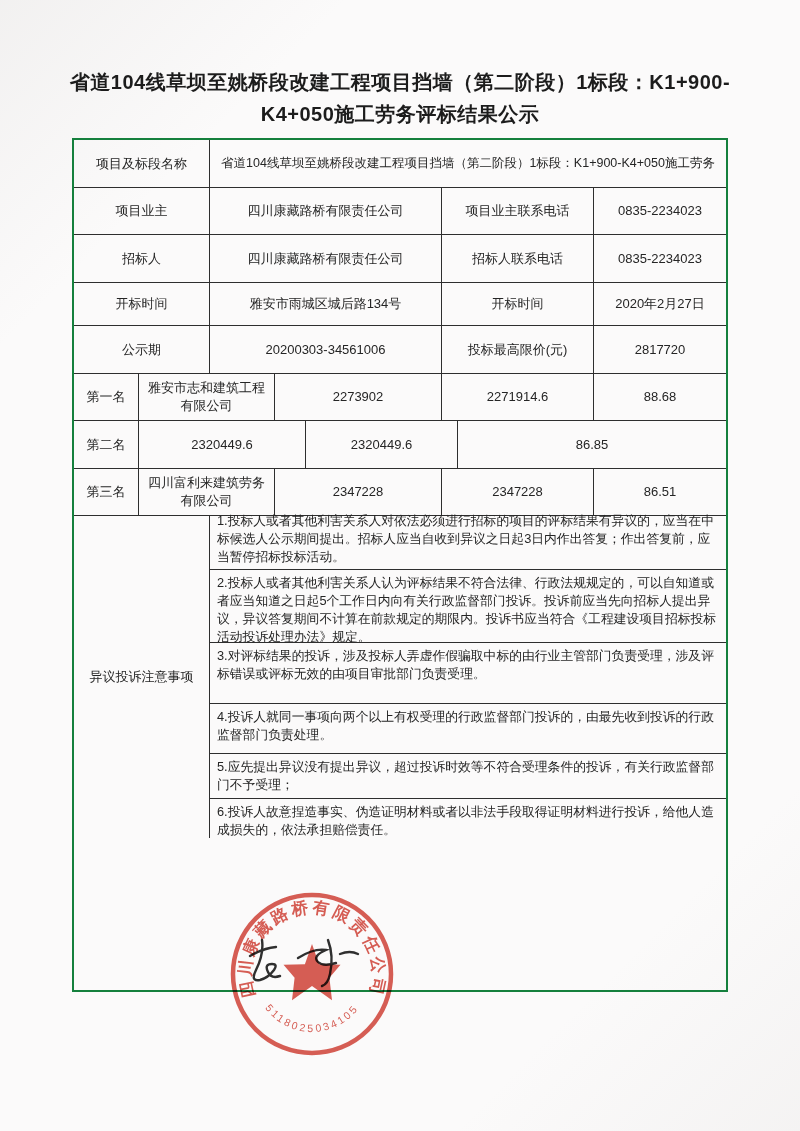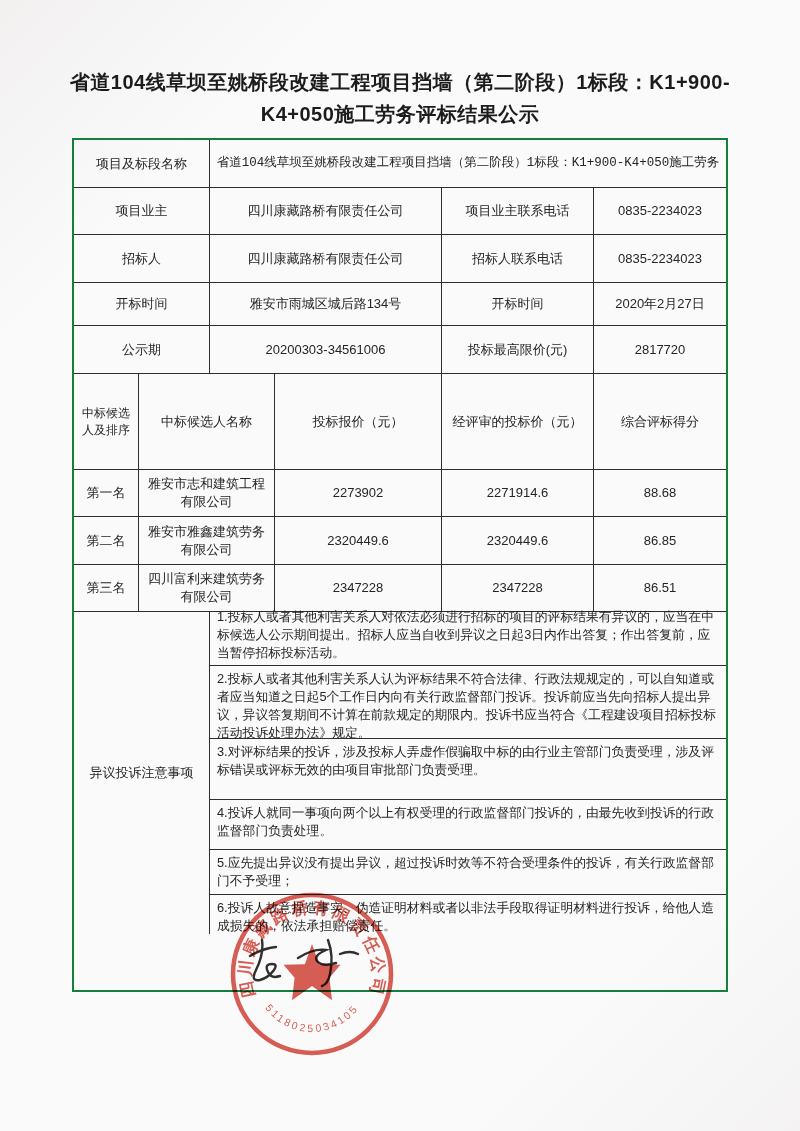--- a/index.html
+++ b/index.html
@@ -31,21 +31,21 @@
     padding:2px 4px;
   }
   .cell:last-child{border-right:none;}
   .w-label{width:136px;flex:none;}
   .w-valwide{width:232px;flex:none;}
   .w-label2{width:152px;flex:none;}
   .w-val2{flex:1;}
   .w-rank{width:65px;flex:none;}
   .w-cname{width:136px;flex:none;}
   .w-bid{width:167px;flex:none;}
-  .w-span{flex:1;font-family:Liberation Mono, monospace;}
+  .w-span{flex:1;}
   .h-r1{height:48px;flex:none;}
   .h-r2{height:47px;flex:none;}
   .h-r3{height:48px;flex:none;}
   .h-r4{height:43px;flex:none;}
   .h-r5{height:48px;flex:none;}
   .h-head{height:96px;flex:none;}
   .h-c1{height:47px;flex:none;}
   .h-c2{height:48px;flex:none;}
   .h-c3{height:47px;flex:none;justify-content:center;}
   .h-notice{height:322px;flex:none;}
@@ -103,39 +103,31 @@
     <div class="cell w-val2">2020年2月27日</div>
   </div>
 
   <div class="trow h-r5">
     <div class="cell w-label">公示期</div>
     <div class="cell w-valwide">20200303-34561006</div>
     <div class="cell w-label2">投标最高限价(元)</div>
     <div class="cell w-val2">2817720</div>
   </div>
 
-  <div class="trow h-head">
-    <div class="cell w-rank" style="font-size:12px;">中标候选人及排序</div>
-    <div class="cell w-cname">中标候选人名称</div>
-    <div class="cell w-bid">投标报价（元）</div>
-    <div class="cell w-label2">经评审的投标价（元）</div>
-    <div class="cell w-val2">综合评标得分</div>
-  </div>
 
   <div class="trow h-c1">
     <div class="cell w-rank">第一名</div>
     <div class="cell w-cname">雅安市志和建筑工程有限公司</div>
     <div class="cell w-bid">2273902</div>
     <div class="cell w-label2">2271914.6</div>
     <div class="cell w-val2">88.68</div>
   </div>
 
   <div class="trow h-c2">
     <div class="cell w-rank">第二名</div>
-    <div class="cell w-cname">雅安市雅鑫建筑劳务有限公司</div>
     <div class="cell w-bid">2320449.6</div>
     <div class="cell w-label2">2320449.6</div>
     <div class="cell w-val2">86.85</div>
   </div>
 
   <div class="trow h-c3">
     <div class="cell w-rank">第三名</div>
     <div class="cell w-cname">四川富利来建筑劳务有限公司</div>
     <div class="cell w-bid">2347228</div>
     <div class="cell w-label2">2347228</div>

